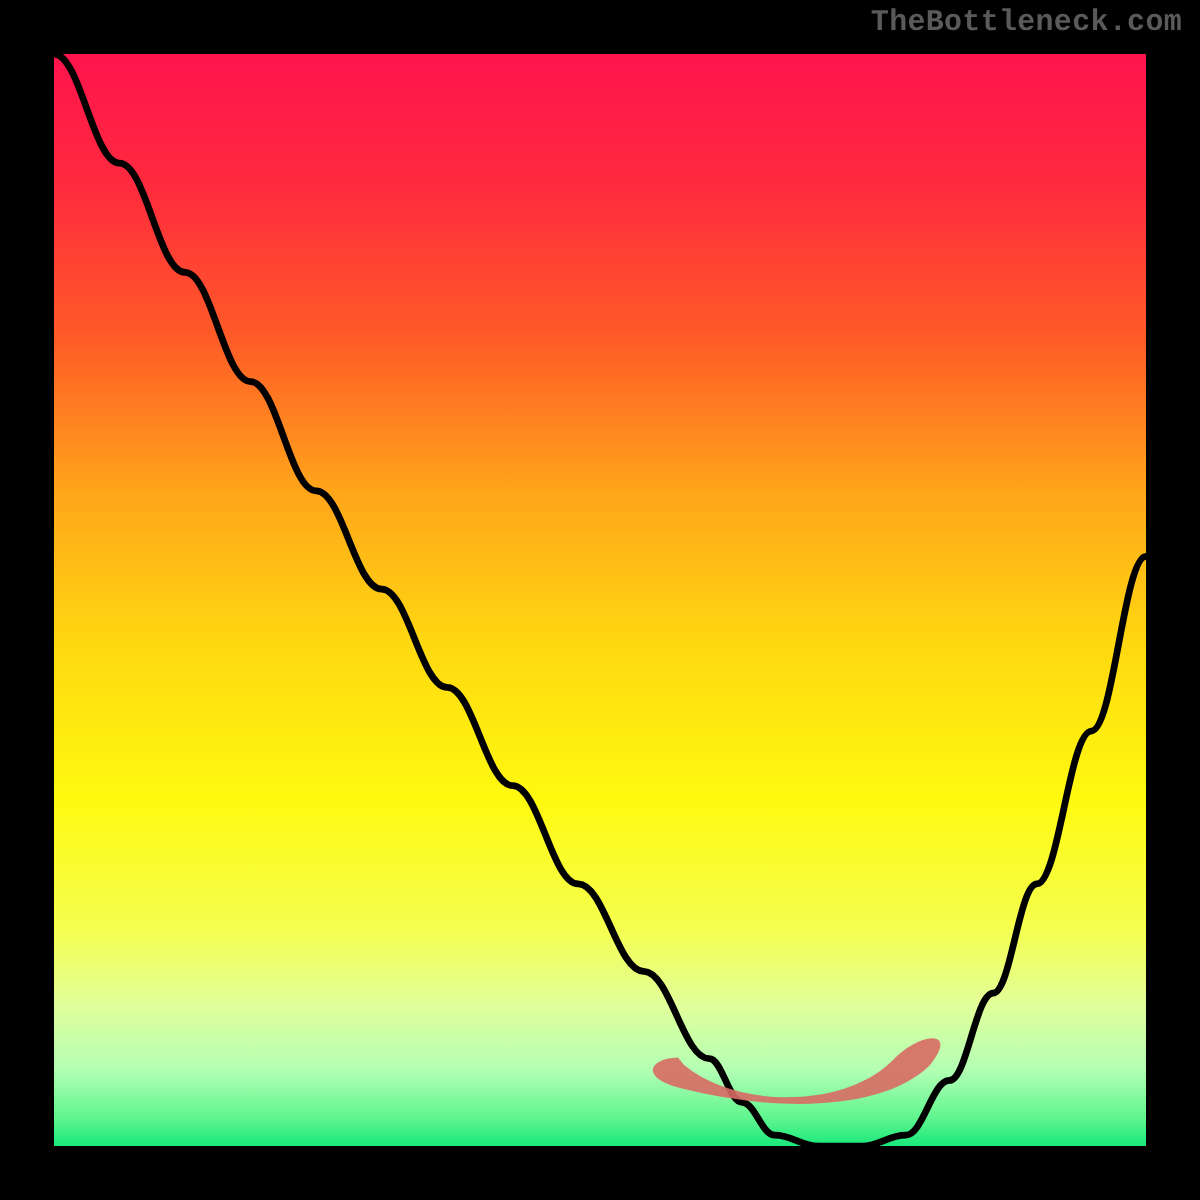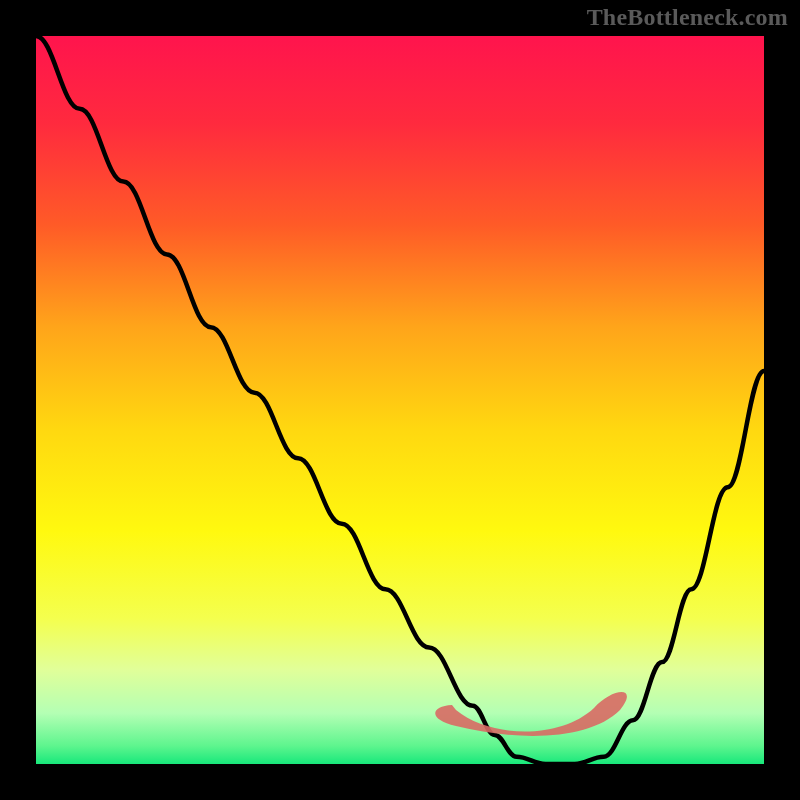--- a/index.html
+++ b/index.html
@@ -10,24 +10,24 @@
   }
   .wrap {
     width: 800px;
     height: 800px;
     position: relative;
   }
   .watermark {
     position: absolute;
     top: 4px;
     right: 12px;
-    font-size: 24px;
+    font-size: 20px;
     font-weight: bold;
     color: #5a5a5a;
-    font-family: Liberation Serif, serif;
+    font-family: Liberation Mono, monospace;
     letter-spacing: 0.2px;
   }
   svg { display: block; }
 </style>
 </head>
 <body>
 
 <div class="wrap">
   <div class="watermark">TheBottleneck.com</div>
 

